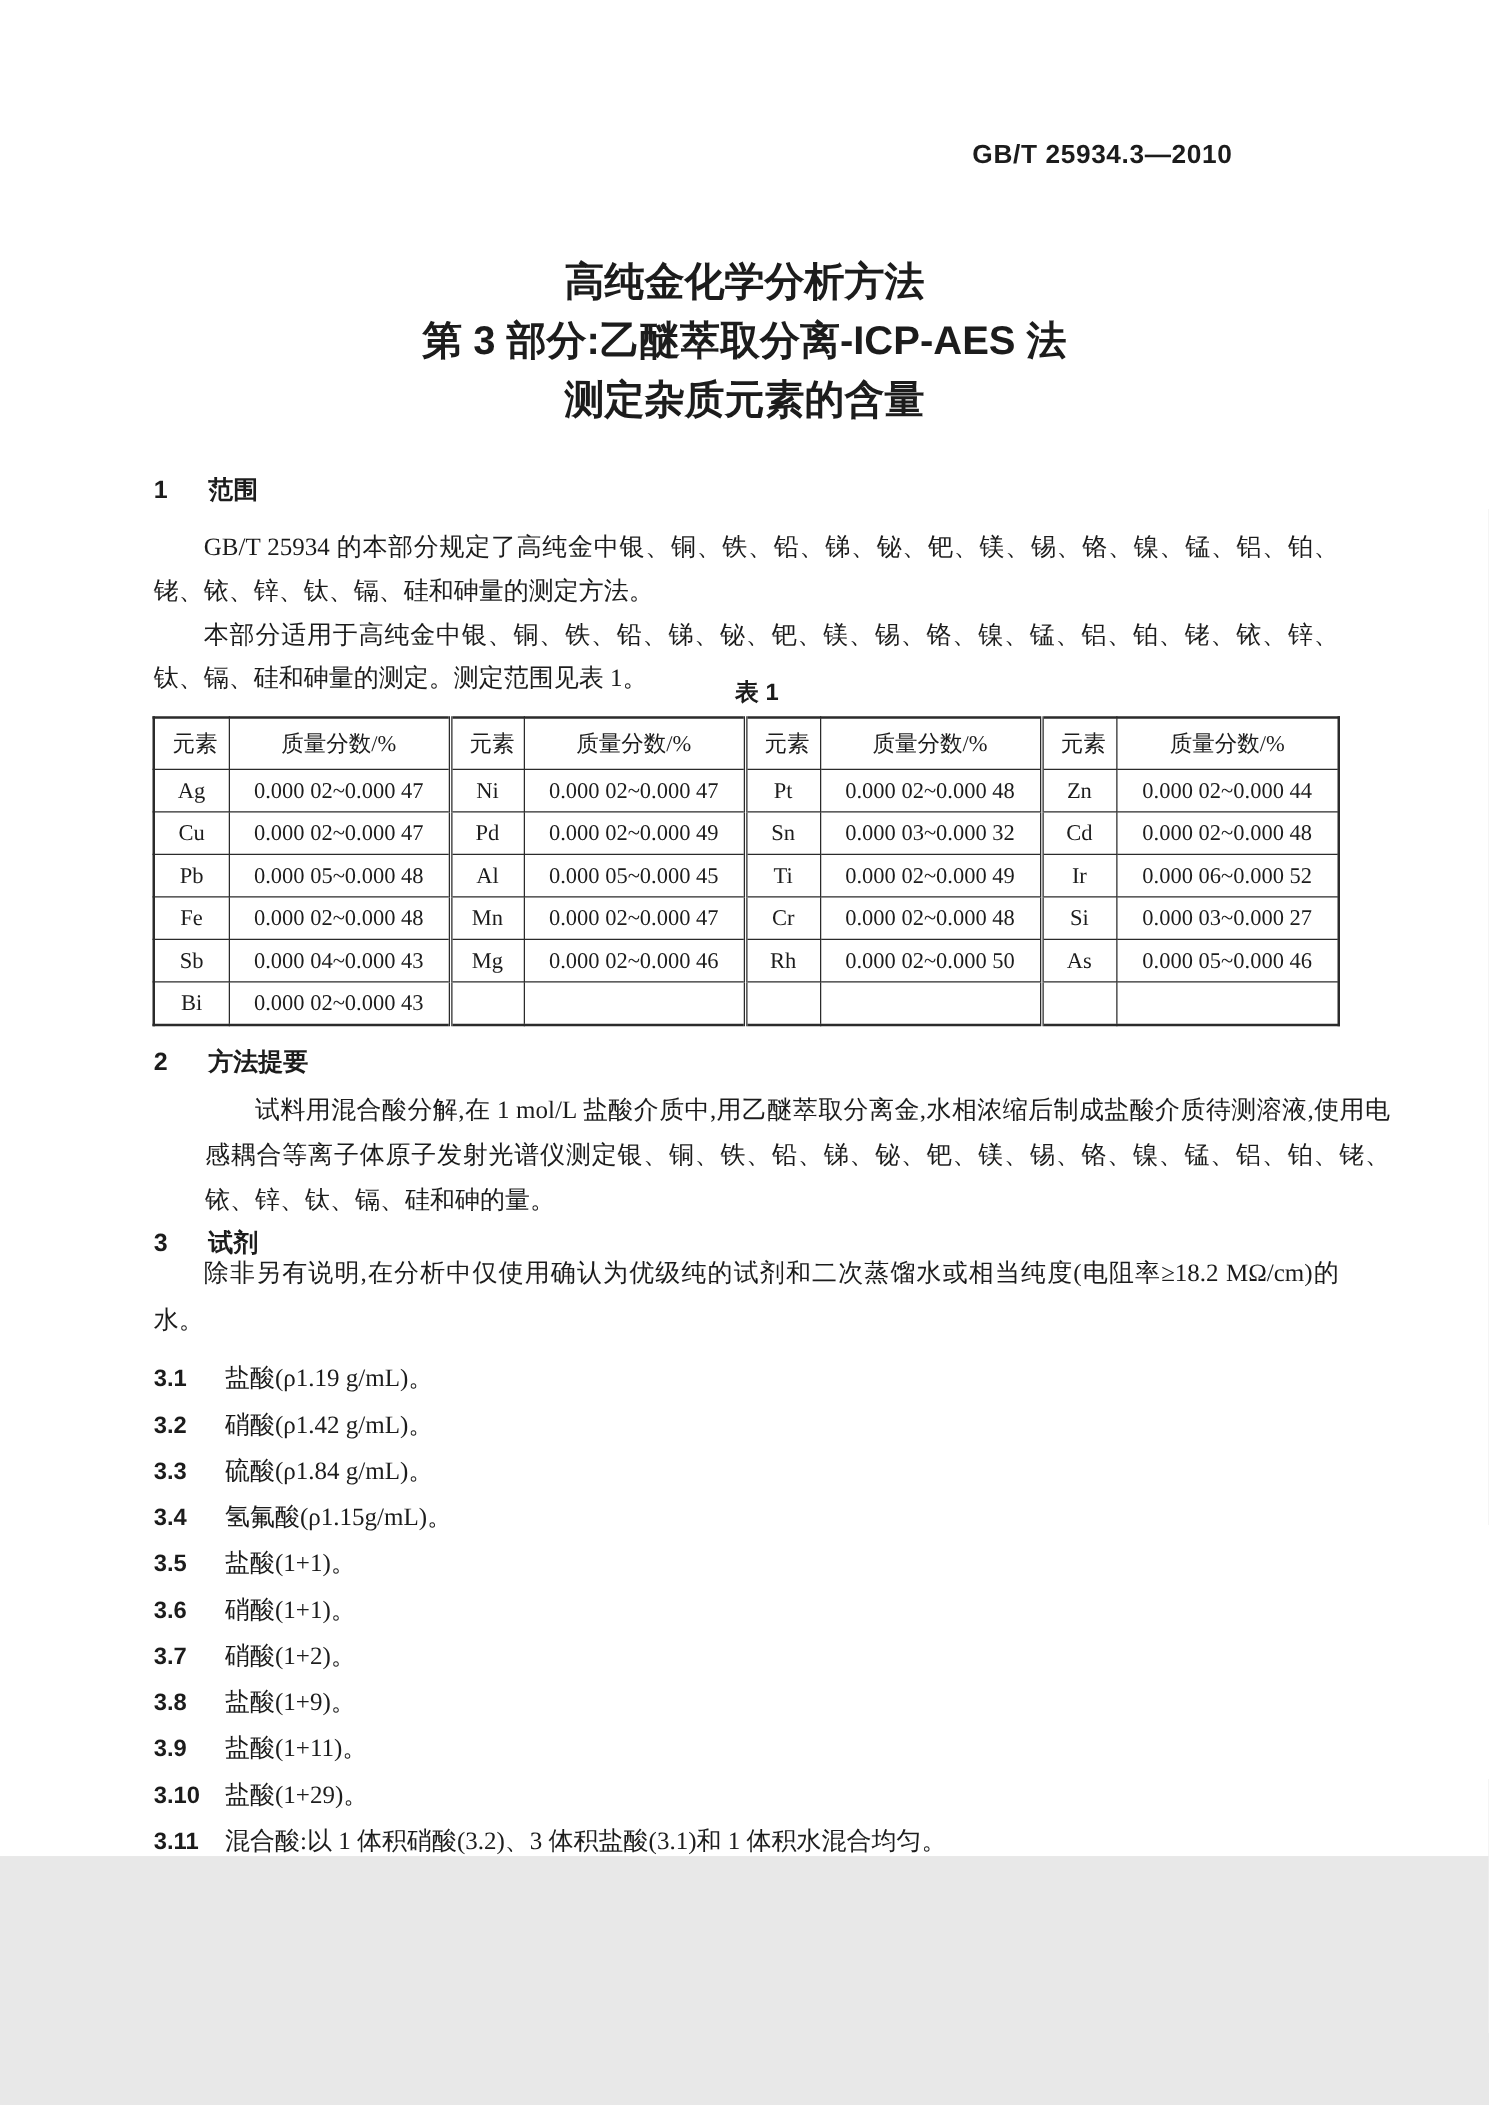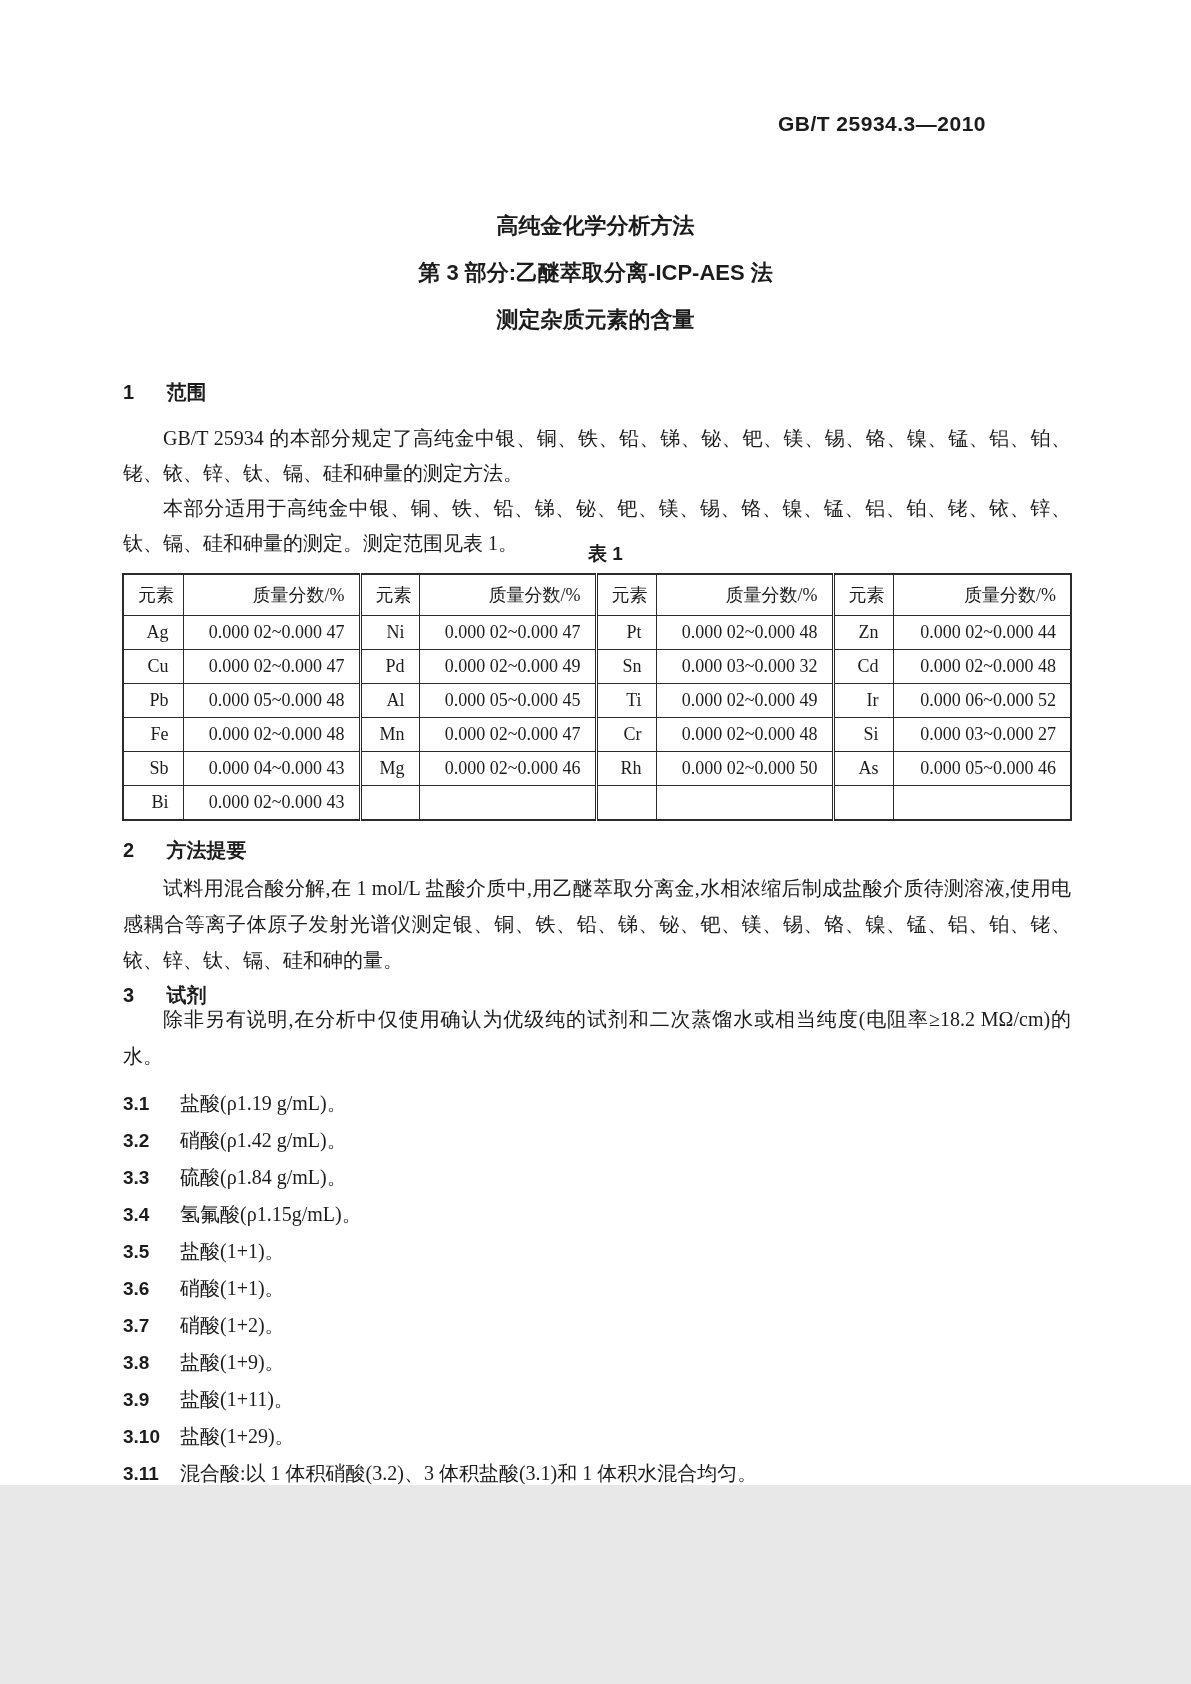--- a/index.html
+++ b/index.html
@@ -23,21 +23,21 @@
     letter-spacing: 0.5px;
   }
   .title-block {
     position: absolute;
     top: 202px;
     left: 0;
     right: 0;
     text-align: center;
     font-family: "Liberation Sans", sans-serif;
     font-weight: 700;
-    font-size: 22px;
+    font-size: 32px;
     line-height: 47px;
   }
   .sec-heading {
     position: absolute;
     left: 123px;
     width: 948px;
     font-family: "Liberation Sans", sans-serif;
     font-weight: 700;
     font-size: 20px;
     line-height: 24px;
@@ -45,21 +45,21 @@
   .sec-heading .sec-num { display: inline-block; min-width: 38px; }
   .body-block {
     position: absolute;
     left: 123px;
     width: 948px;
     font-size: 20px;
     text-align: justify;
   }
   .body-block p { margin: 0; text-indent: 2em; }
   #s1-body { top: 421px; line-height: 35px; }
-  #s2-body { top: 870px; line-height: 36px; }
+  #s2-body { top: 870px; line-height: 36px; margin-left: 41px; }
   #s3-intro { top: 1001px; line-height: 37px; }
   .table-caption {
     position: absolute;
     top: 541px;
     left: 0;
     right: 0;
     text-align: center;
     font-family: "Liberation Sans", sans-serif;
     font-weight: 700;
     font-size: 19px;
@@ -70,21 +70,21 @@
     top: 573px;
     left: 122px;
     width: 948px;
     border-collapse: collapse;
     table-layout: fixed;
     font-size: 18px;
     border: 2px solid #2b2b2b;
   }
   table.t1 th, table.t1 td {
     border: 1px solid #2b2b2b;
-    text-align: right;
+    text-align: center;
     vertical-align: middle;
     padding: 0 14px;
     font-weight: normal;
     overflow: hidden;
     white-space: nowrap;
   }
   table.t1 thead th { height: 40px; }
   table.t1 tbody td { height: 33px; }
   table.t1 .grp-sep { border-left: 3px double #2b2b2b; }
   .reagent-list {

